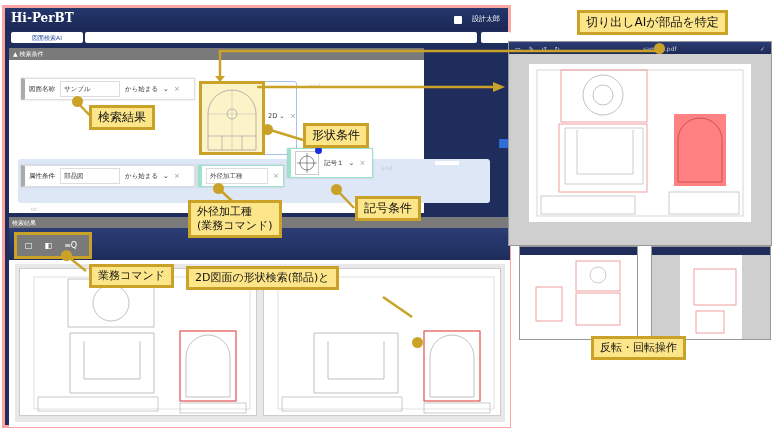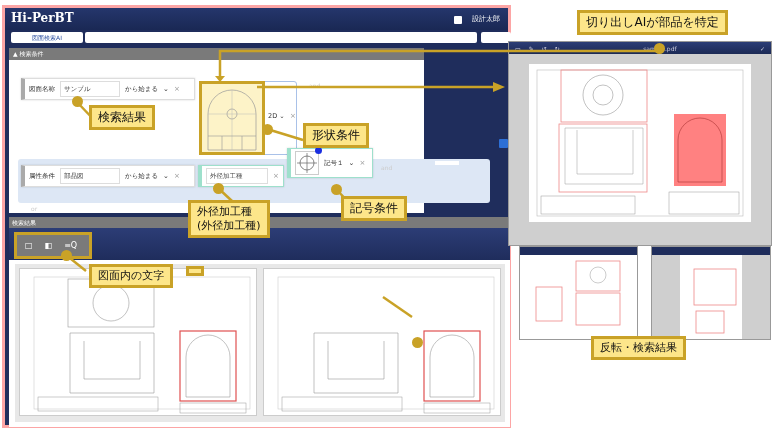--- a/index.html
+++ b/index.html
@@ -212,22 +212,23 @@
 <div class="dot" style="left:72px;top:96px"></div>
 <div class="dot" style="left:262px;top:124px"></div>
 <div class="dot" style="left:213px;top:183px"></div>
 <div class="dot" style="left:331px;top:184px"></div>
 <div class="dot" style="left:61px;top:250px"></div>
 <div class="dot" style="left:412px;top:337px"></div>
 <div class="dot" style="left:654px;top:43px"></div>
 
 <div class="callout" style="left:89px;top:105px;font-size:12px">検索結果</div>
 <div class="callout" style="left:303px;top:123px;font-size:12px">形状条件</div>
-<div class="callout" style="left:341px;top:196px;font-size:12px">記号条件</div>
+<div class="callout" style="left:355px;top:196px;font-size:12px">記号条件</div>
 <div class="callout" style="left:188px;top:200px;font-size:11px">
   <div>外径加工種</div>
-  <div>(外径加工種)</div>
-</div>
-<div class="callout" style="left:89px;top:264px;font-size:11px">図面内の文字</div>
+  <div>(業務コマンド)</div>
+</div>
+<div class="callout" style="left:89px;top:264px;font-size:11px">業務コマンド</div>
 <div class="callout" style="left:186px;top:266px;font-size:11px">
+  <div>2D図面の形状検索(部品)と</div>
 </div>
 <div class="callout" style="left:577px;top:10px;font-size:12px">切り出しAIが部品を特定</div>
-<div class="callout" style="left:591px;top:336px;font-size:11px">反転・検索結果</div>
+<div class="callout" style="left:591px;top:336px;font-size:11px">反転・回転操作</div>
 
 </body></html>

